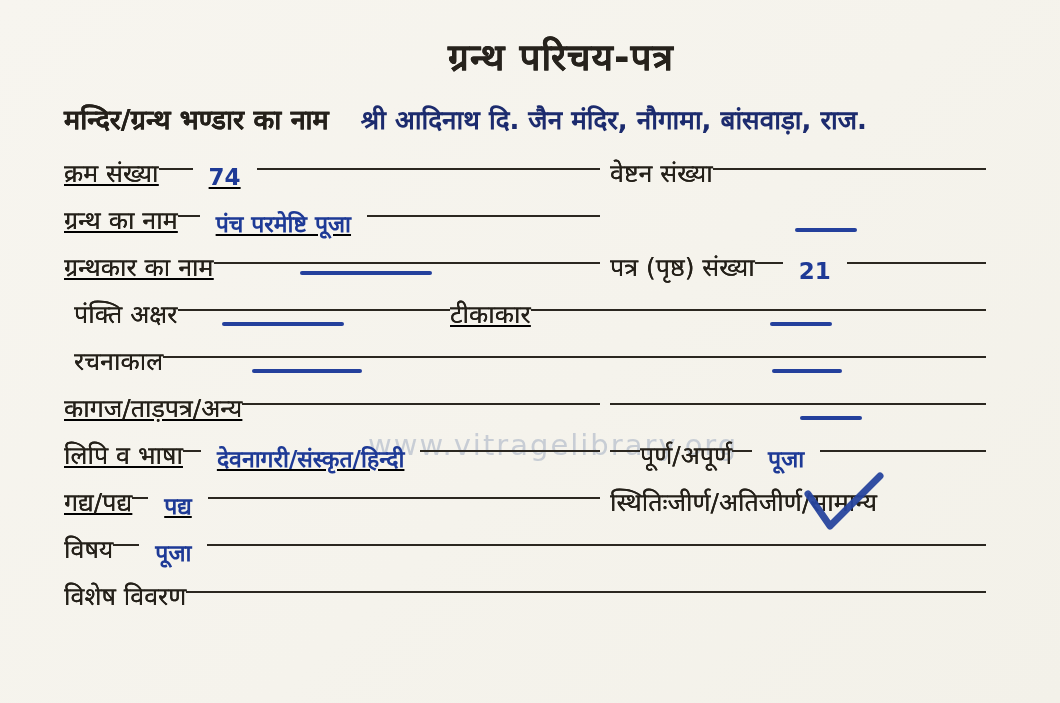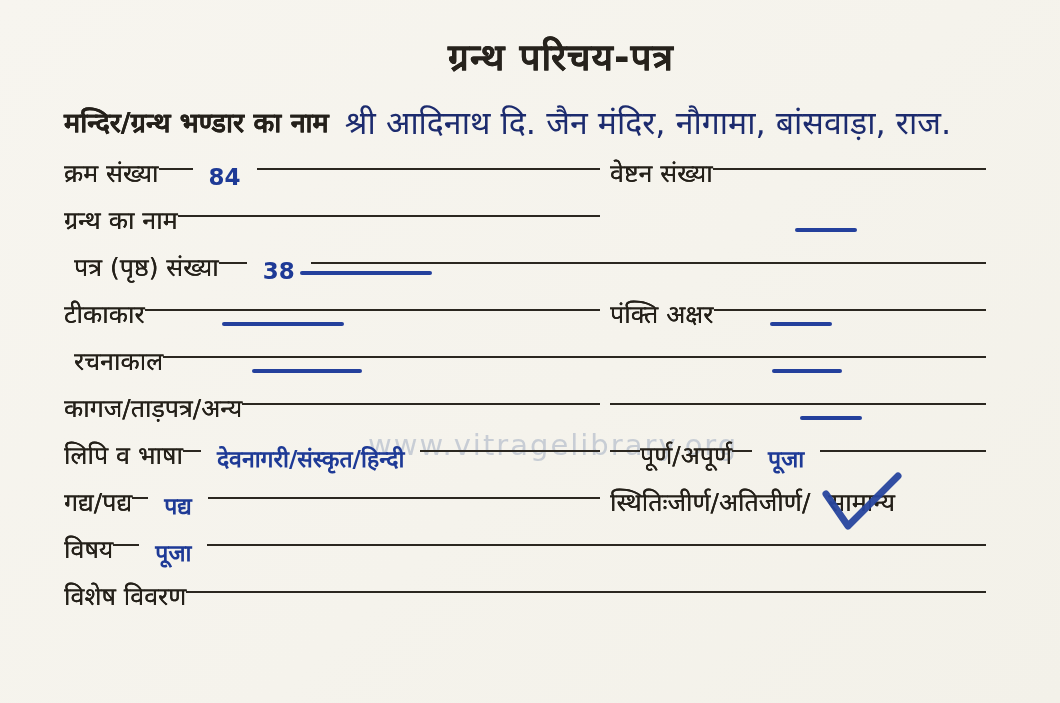--- a/index.html
+++ b/index.html
@@ -15,46 +15,46 @@
   .title{
     position:absolute;top:30px;left:0;width:100%;
     text-align:center;
     font-size:37px;font-weight:bold;color:#26221c;
     letter-spacing:1px;
     text-shadow:0 0 .6px #26221c;
     padding-left:31px;
   }
   .header-row{
     position:absolute;top:100px;left:64px;right:20px;
-    display:flex;align-items:center;gap:16px;white-space:nowrap;
+    display:flex;align-items:flex-end;gap:32px;white-space:nowrap;
   }
   .header-label{font-size:27px;font-weight:bold;color:#24201a;text-shadow:0 0 .5px #24201a;}
-  .header-value{font-size:32px;font-weight:normal;color:#1c2b6e;}
+  .header-value{font-size:26px;font-weight:bold;color:#1c2b6e;}
   .form{position:absolute;top:153px;left:64px;width:922px;z-index:2;}
   .row{display:flex;height:47px;position:relative;}
   .half{display:flex;min-width:0;}
-  .half.left{width:536px;flex:none;}
+  .half.left{width:536px;flex:none;text-decoration:underline;}
   .half.right{flex:1;padding-left:10px;}
   .lbl{
     font-size:25px;color:#242019;white-space:nowrap;
     padding-top:5px;line-height:32px;flex:none;
     text-shadow:0 0 .4px #242019;
   }
   .val{
     font-size:23px;font-weight:bold;color:#1e3a96;
     white-space:nowrap;padding:10px 16px 0 16px;line-height:28px;flex:none;
   }
   .rule{height:0;border-top:2.4px solid #2b2720;margin-top:15px;flex:none;}
   .rule.fill{flex:1;}
   .w16{width:16px}.w18{width:18px}.w20{width:20px}.w22{width:22px}.w26{width:26px}.w28{width:28px}.w30{width:30px}.w34{width:34px}
   .ink-dash{
     position:absolute;top:28px;height:4px;
     background:#24409c;border-radius:2px;z-index:3;
   }
-  .checked{position:relative;display:inline-block;margin-left:18px;}
+  .checked{position:relative;display:inline-block;}
   .check-svg{position:absolute;left:-10px;top:-12px;width:88px;height:64px;z-index:4;}
   .watermark{
     position:absolute;top:428px;left:368px;z-index:1;
     font-size:29px;letter-spacing:2px;
     color:rgba(125,145,175,.38);
     filter:blur(.4px);
     white-space:nowrap;
   }
 </style>
 </head>
@@ -70,57 +70,62 @@
     <span class="header-label">मन्दिर/ग्रन्थ भण्डार का नाम</span>
     <span class="header-value">श्री आदिनाथ दि. जैन मंदिर, नौगामा, बांसवाड़ा, राज.</span>
   </div>
 
   <div class="form">
 
     <div class="row">
       <div class="half left">
         <span class="lbl">क्रम संख्या</span>
         <span class="rule w34"></span>
-        <span class="val">84</span>
+        <span class="val">74</span>
         <span class="rule fill"></span>
       </div>
       <div class="half right">
         <span class="lbl">वेष्टन संख्या</span>
         <span class="rule fill"></span>
       </div>
     </div>
 
     <div class="row">
       <span class="ink-dash" style="left:731px;width:62px"></span>
       <div class="half left">
         <span class="lbl">ग्रन्थ का नाम</span>
         <span class="rule w22"></span>
+        <span class="val">पंच परमेष्टि पूजा</span>
         <span class="rule fill"></span>
       </div>
     </div>
 
     <div class="row">
       <span class="ink-dash" style="left:236px;width:132px;top:24px"></span>
+      <div class="half left">
+        <span class="lbl">ग्रन्थकार का नाम</span>
+        <span class="rule fill"></span>
+      </div>
       <div class="half right">
         <span class="lbl">पत्र (पृष्ठ) संख्या</span>
         <span class="rule w28"></span>
-        <span class="val">38</span>
+        <span class="val">21</span>
         <span class="rule fill"></span>
       </div>
     </div>
 
     <div class="row">
       <span class="ink-dash" style="left:158px;width:122px"></span>
       <span class="ink-dash" style="left:706px;width:62px"></span>
+      <div class="half right">
+        <span class="lbl">पंक्ति अक्षर</span>
+        <span class="rule fill"></span>
+      </div>
       <div class="half left">
         <span class="lbl">टीकाकार</span>
-        <span class="rule fill"></span>
-      </div>
-      <div class="half right">
-        <span class="lbl">पंक्ति अक्षर</span>
         <span class="rule fill"></span>
       </div>
     </div>
 
     <div class="row">
       <span class="ink-dash" style="left:188px;width:110px"></span>
       <span class="ink-dash" style="left:708px;width:70px"></span>
       <div class="half right">
         <span class="lbl">रचनाकाल</span>
         <span class="rule fill"></span>

